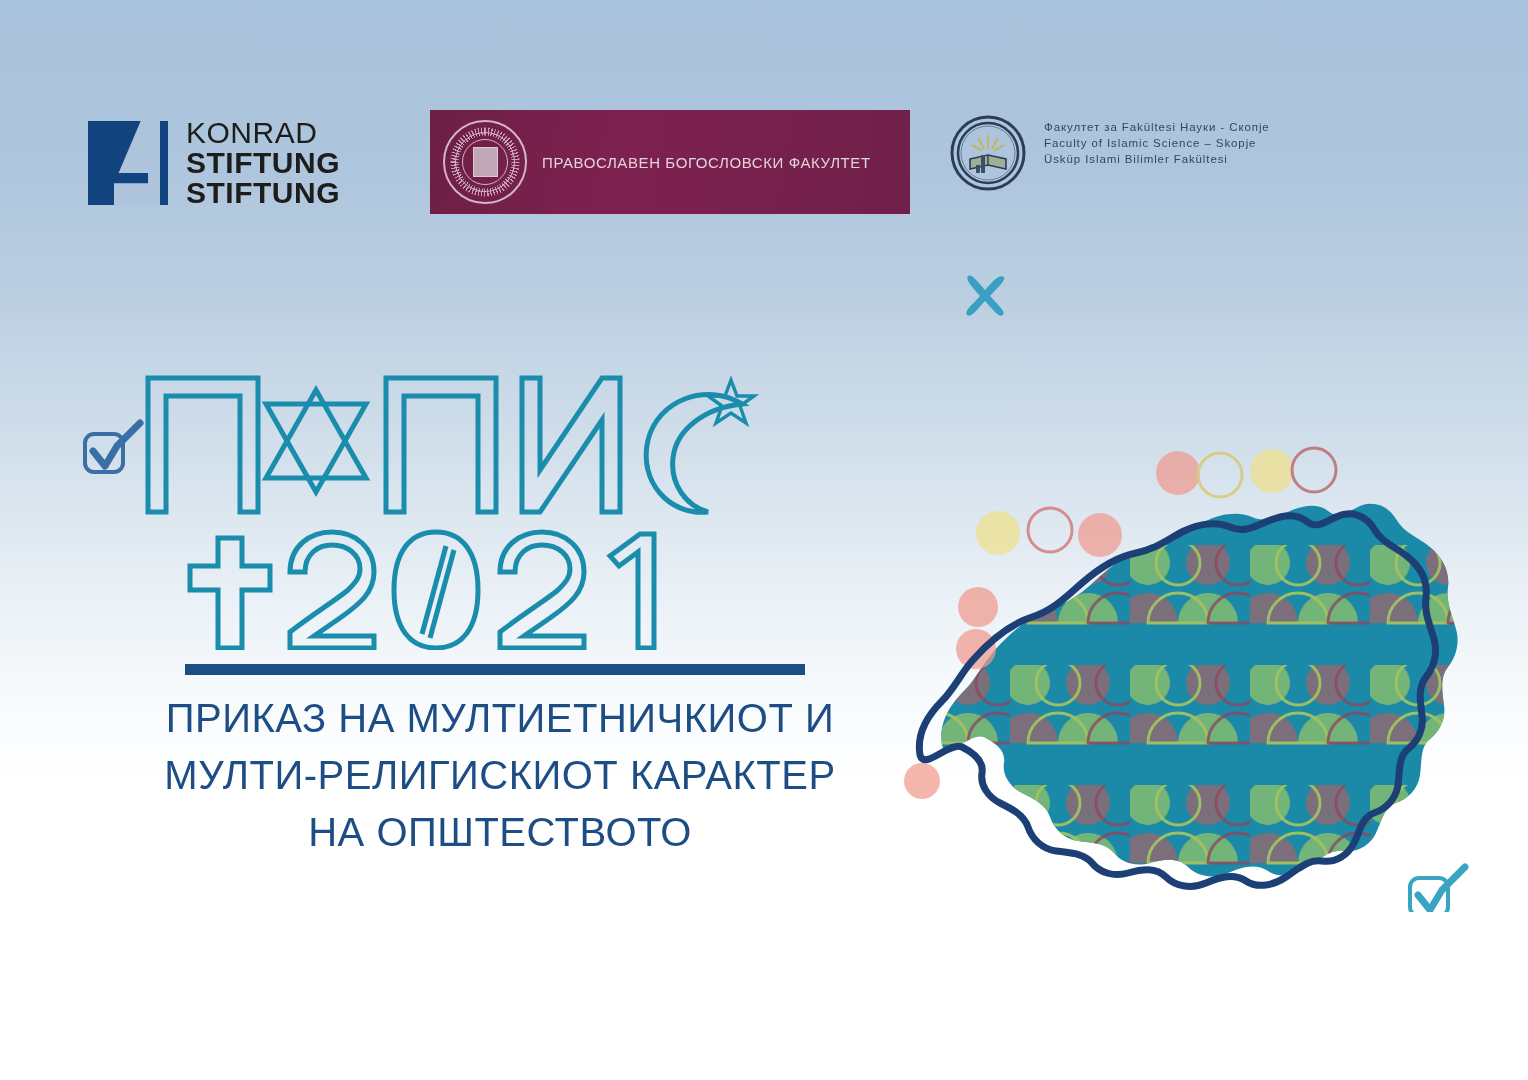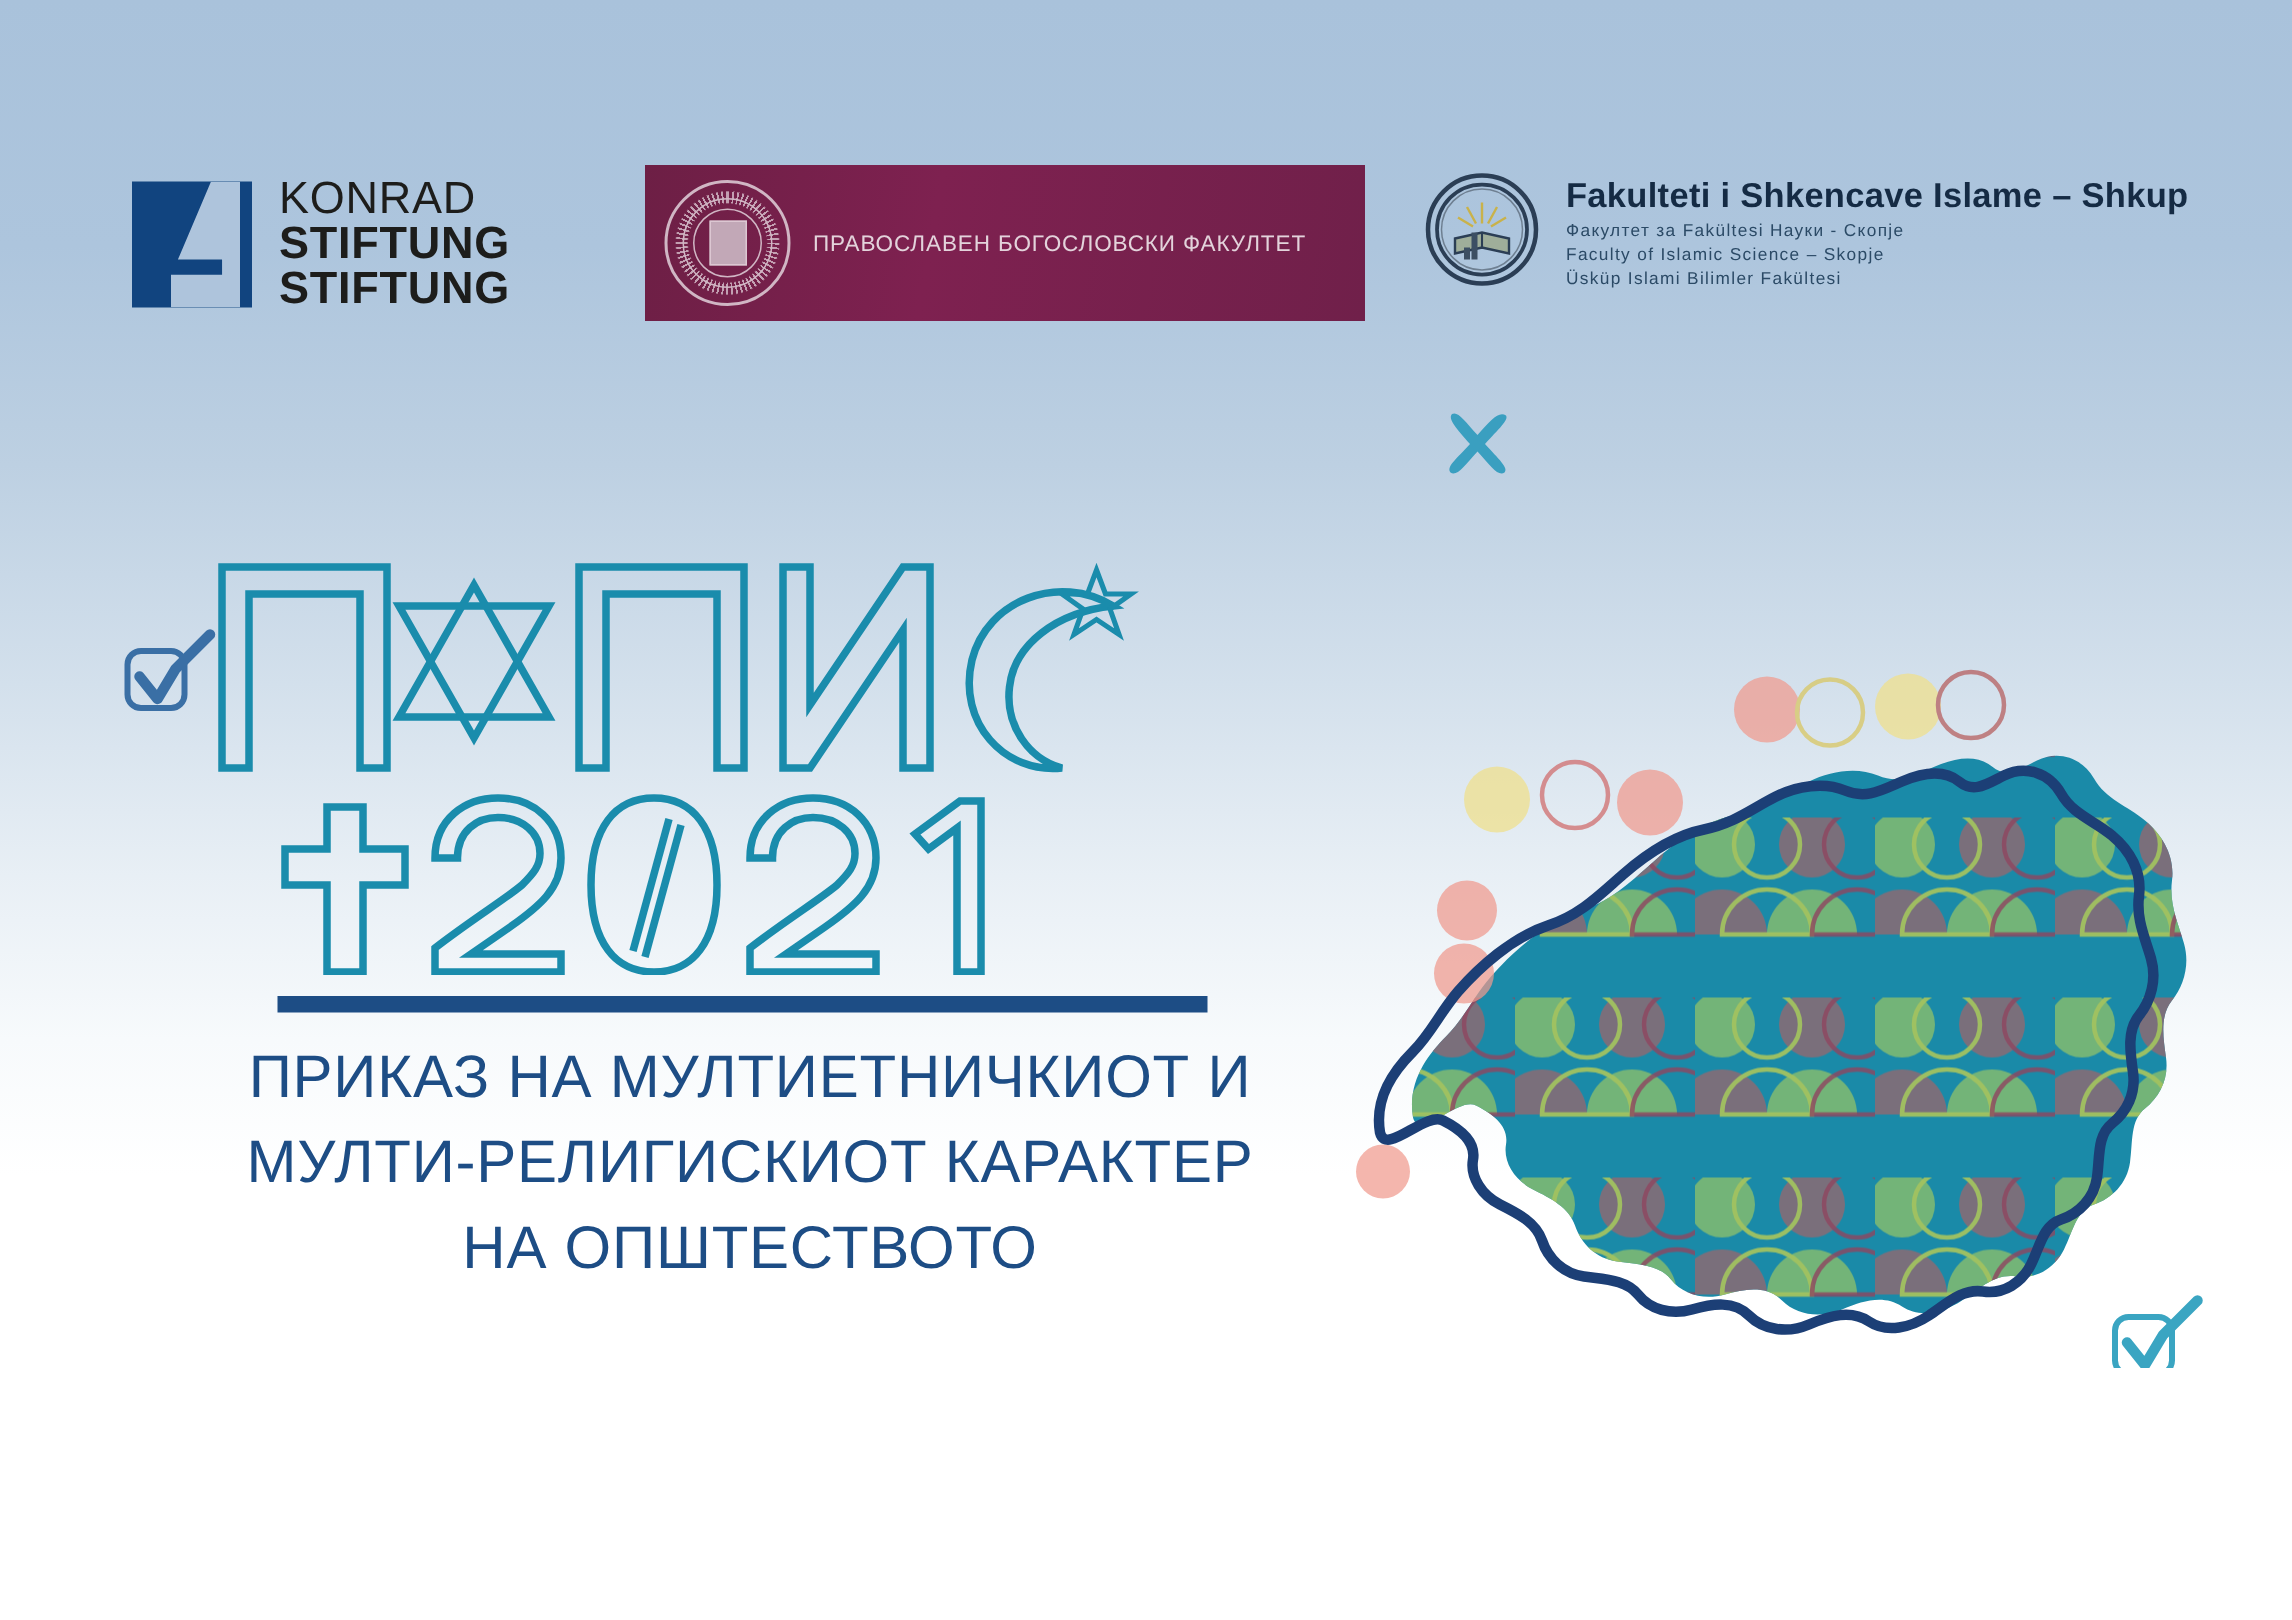--- a/index.html
+++ b/index.html
@@ -164,21 +164,20 @@
             <line x1="22" y1="30" x2="32" y2="36"></line>
             <line x1="54" y1="30" x2="44" y2="36"></line>
           </g>
           <path d="M20 44 L38 40 L56 44 L56 54 L38 50 L20 54 Z" fill="#9fae9a" stroke="#2b3e55" stroke-width="1.6"></path>
           <line x1="38" y1="40" x2="38" y2="50" stroke="#2b3e55" stroke-width="1.4"></line>
           <path d="M31 40 L31 58 L35 58 L35 40" fill="#3c4f63"></path>
           <path d="M26 50 L26 58 L30 58 L30 50" fill="#3c4f63"></path>
         </svg>
       </div>
       <div class="fsi-lines">
-        <div class="fsi-title">Fakulteti i Shkencave Islame – Shkup</div>
         <div class="fsi-sub">Факултет за Fakültesi Науки - Скопје</div>
         <div class="fsi-sub">Faculty of Islamic Science – Skopje</div>
         <div class="fsi-sub">Üsküp Islami Bilimler Fakültesi</div>
       </div>
     </div>
   </div>
 
   <svg class="xmark" style="left:958px; top:268px;" width="56" height="56" viewBox="0 0 56 56">
     <path d="M10 8 C14 6 18 12 27 22 C36 12 41 6 46 9 C48 12 41 18 32 28 C41 38 48 44 45 47 C41 50 36 43 27 33 C18 43 13 50 9 47 C6 43 13 38 22 28 C13 18 7 11 10 8 Z" fill="#3a9fc0"></path>
   </svg>

